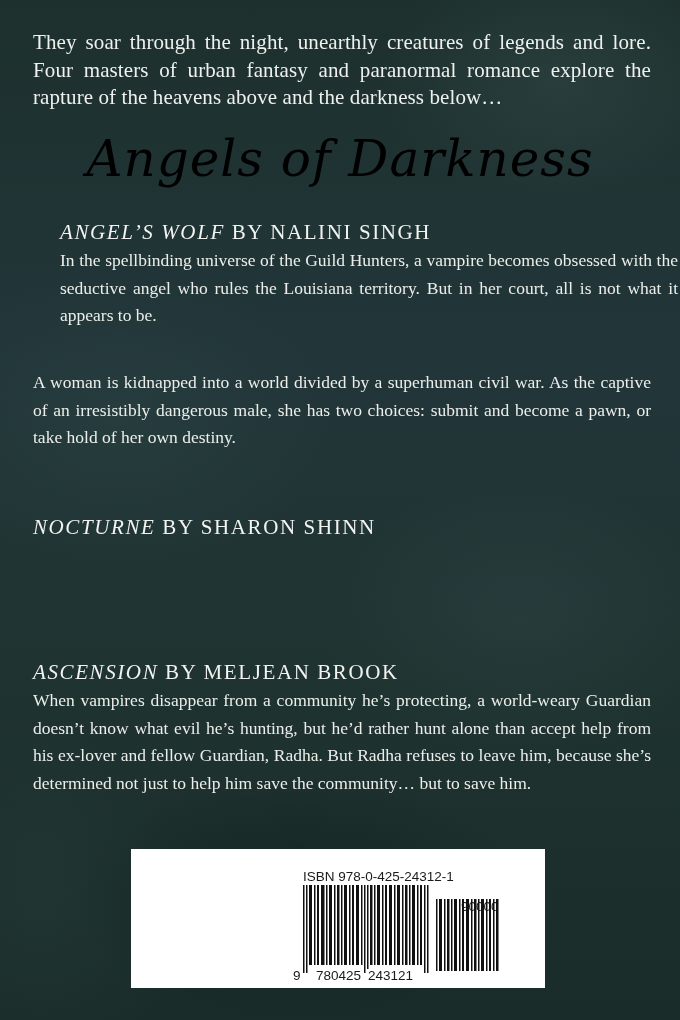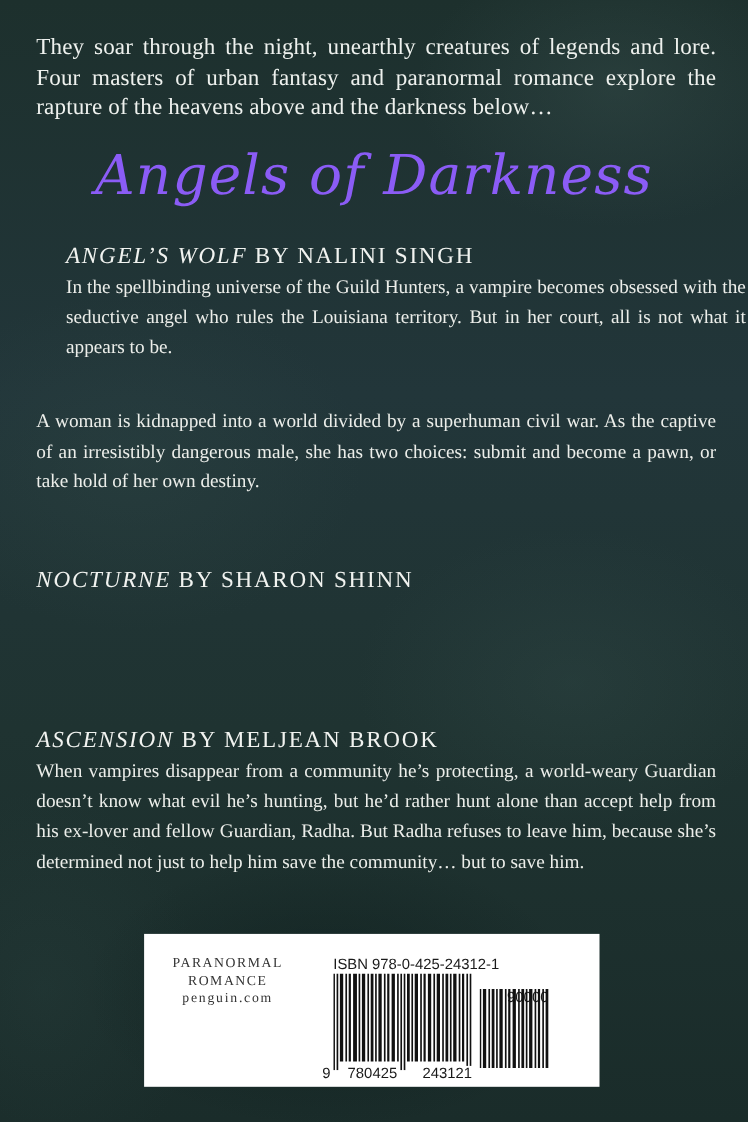--- a/index.html
+++ b/index.html
@@ -16,21 +16,21 @@
     color: #eef1ee;
   }
   .intro {
     position: absolute; left: 33px; top: 29px; width: 618px;
     font-size: 21px; line-height: 27.5px; text-align: justify;
     text-align-last: left; letter-spacing: 0.1px;
   }
   .script-title {
     position: absolute; left: 0; top: 124px; width: 680px;
     text-align: center; font-family: "DejaVu Serif", serif; font-style: italic;
-    font-size: 50px; line-height: 70px; color: #8b5cf6; letter-spacing: 1px;
+    font-size: 50px; line-height: 70px; color: #000000; letter-spacing: 1px;
     font-weight: normal;
   }
   .section { position: absolute; left: 33px; width: 618px; }
   .heading {
     font-size: 21px; line-height: 28px; letter-spacing: 1.6px;
     text-transform: uppercase; white-space: nowrap; color: #f1f3f0;
   }
   .heading .title { font-style: italic; }
   .body-text {
     font-size: 17.5px; line-height: 27.5px; text-align: justify;
@@ -59,21 +59,21 @@
   }
   .barcode-addon {
     position: absolute; left: 305px; top: 50px; width: 63px; height: 72px;
   }
   .digits {
     position: absolute; top: 120px; font-family: "Liberation Sans", sans-serif;
     font-size: 13.5px; color: #1a1a1a; background: #fff; line-height: 14px;
   }
   .d1 { left: 162px; }
   .d2 { left: 184px; padding: 0 1px; }
-  .d3 { left: 252px; padding: 0 1px; }
+  .d3 { left: 236px; padding: 0 1px; }
   svg { display: block; }
 </style>
 </head>
 <body>
 
 <div class="intro">They soar through the night, unearthly creatures of legends and lore. Four masters of urban fantasy and paranormal romance explore the rapture of the heavens above and the darkness below…</div>
 
 <div class="script-title">Angels of Darkness</div>
 
 <div class="section" style="top:218px;margin-left:27px;">
@@ -88,25 +88,20 @@
 <div class="section" style="top:513px;">
   <div class="heading"><span class="title">Nocturne</span> <span>by Sharon Shinn</span></div>
 </div>
 
 <div class="section" style="top:658px;">
   <div class="heading"><span class="title">Ascension</span> <span>by Meljean Brook</span></div>
   <div class="body-text">When vampires disappear from a community he’s protecting, a world-weary Guardian doesn’t know what evil he’s hunting, but he’d rather hunt alone than accept help from his ex-lover and fellow Guardian, Radha. But Radha refuses to leave him, because she’s determined not just to help him save the community… but to save him.</div>
 </div>
 
 <div class="label">
-  <div class="publisher">
-    <div>PARANORMAL</div>
-    <div>ROMANCE</div>
-    <div class="web">penguin.com</div>
-  </div>
 
   <div class="isbn-text">ISBN 978-0-425-24312-1</div>
   <div class="addon-text">90000</div>
 
   <div class="barcode-main">
     <svg width="126" height="88" viewBox="0 0 126 88">
       <g fill="#111">
         <rect x="0" y="0" width="1.5" height="88"></rect>
           <rect x="3" y="0" width="1.5" height="88"></rect>
         <rect x="6" y="0" width="3" height="80"></rect>

